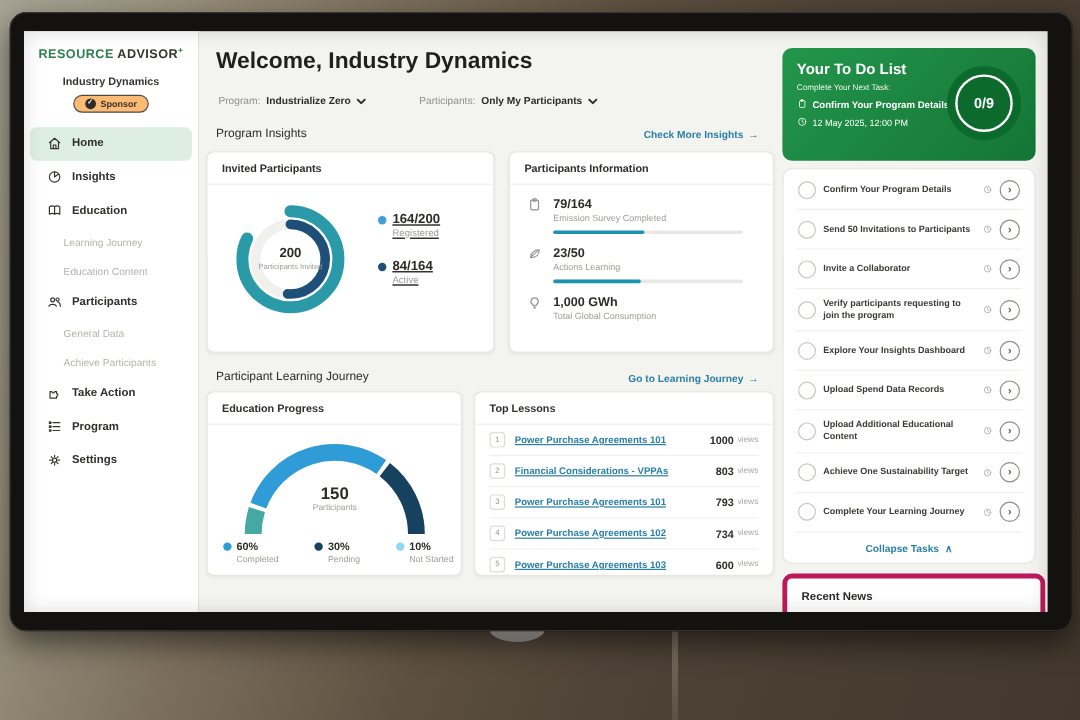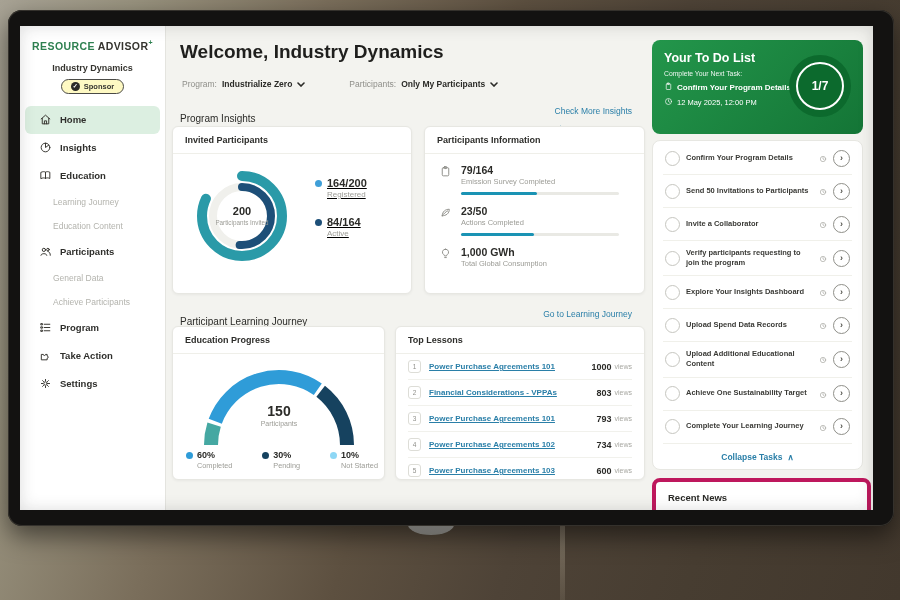--- a/index.html
+++ b/index.html
@@ -16,42 +16,42 @@
   .screen{position:absolute;left:12px;top:16px;width:853px;height:484px;background:#f3f3ef;overflow:hidden;}
   .screen::after{content:'';position:absolute;inset:0;box-shadow:inset 0 0 16px rgba(40,40,40,.16);pointer-events:none;}
 
   
   .sidebar{position:absolute;left:0;top:0;width:145px;height:100%;background:#fff;border-right:1px solid #e4e4df;}
   .logo{margin-top:13px;text-align:center;font-size:10.5px;font-weight:bold;letter-spacing:.4px;}
   .logo .p1{color:#2e8050;} .logo .p2{color:#35342f;}
   .logo .sup{font-size:7px;color:#2e8050;vertical-align:super;}
   .org{margin-top:11px;text-align:center;font-size:9px;font-weight:bold;color:#35342f;}
   .badge{margin:6px auto 0;width:fit-content;display:flex;align-items:center;gap:4px;
-      border:1.5px solid #4a4a46;border-radius:10px;padding:2px 9px;font-size:7.5px;font-weight:bold;color:#35342f;background:#fef9c3;}
+      border:1.5px solid #4a4a46;border-radius:10px;padding:2px 9px;font-size:7.5px;font-weight:bold;color:#35342f;background:#fdba74;}
   .badge-dot{width:9px;height:9px;border-radius:50%;background:#2b2b28;color:#fff;font-size:6px;
       display:flex;align-items:center;justify-content:center;line-height:1;}
   .nav{margin-top:12px;}
   .nav-item{display:flex;align-items:center;gap:8px;height:28px;padding:0 14px;margin:0 5px;
       border-radius:6px;font-size:9.5px;font-weight:bold;color:#2f2f2c;cursor:pointer;}
   .nav-item.active{background:#dcefe1;}
   .nav-icon{width:13px;height:13px;display:flex;}
   .nav-icon svg, .info-icon svg, .hero-ic svg, .task-clock svg{fill:none;stroke-width:1.8;stroke-linecap:round;stroke-linejoin:round;}
   .nav-icon svg{width:13px;height:13px;stroke:#35342f;}
   .nav-sub{height:24px;display:flex;align-items:center;padding-left:33px;font-size:8.5px;color:#b3b3ad;cursor:pointer;}
 
   
   .welcome{position:absolute;left:160px;top:15px;font-size:19px;font-weight:bold;color:#1f1f1d;}
   .filters{position:absolute;left:162px;top:53px;display:flex;gap:44px;align-items:center;}
   .filter{display:flex;gap:5px;align-items:center;font-size:8.5px;cursor:pointer;}
   .filter-label{color:#8f8f8a;}
   .filter-value{font-weight:bold;color:#2b2b28;}
   .chev svg{width:8px;height:5px;fill:none;stroke:#2b2b28;stroke-width:1.6;stroke-linecap:round;}
   .sec-head{position:absolute;left:160px;width:452px;display:flex;justify-content:space-between;align-items:center;}
   .sec-title{font-size:10px;font-weight:normal;color:#2b2b28;}
-  .sec-link{font-size:8.5px;font-weight:normal;color:#2a7fa8;display:flex;gap:4px;align-items:flex-start;cursor:pointer;flex-direction:column;}
+  .sec-link{font-size:8.5px;font-weight:bold;color:#2a7fa8;display:flex;gap:4px;align-items:flex-start;cursor:pointer;}
 
   
   .card{position:absolute;background:#fff;border:1px solid #e7e7e2;border-radius:6px;box-shadow:0 1px 3px rgba(20,20,20,.05);box-sizing:border-box;}
   .card-head{display:flex;align-items:center;height:26px;padding:0 12px;border-bottom:1px solid #efefe9;
       font-size:9px;font-weight:bold;color:#2e2e2b;}
   #card-invited{left:152px;top:100px;width:240px;height:168px;}
   #card-info{left:404px;top:100px;width:221px;height:168px;}
   #card-edu{left:152px;top:300px;width:213px;height:154px;}
   #card-lessons{left:375px;top:300px;width:250px;height:154px;}
 
@@ -175,35 +175,35 @@
                 <circle cx="16.5" cy="8.5" r="2.4"></circle>
               </svg>
             </span>
         <span>Participants</span>
       </div>
       <div class="nav-sub">General Data</div>
       <div class="nav-sub">Achieve Participants</div>
       <div class="nav-item">
         <span class="nav-icon">
               <svg viewBox="0 0 24 24">
+                <path d="M5 10 H8 A2 2 0 1 0 12 10 H15 V13 A2 2 0 1 1 15 17 V20 H5 Z"></path>
+              </svg>
+            </span>
+        <span>Take Action</span>
+      </div>
+      <div class="nav-item">
+        <span class="nav-icon">
+              <svg viewBox="0 0 24 24">
                 <path d="M9.5 6 H20 M9.5 12 H20 M9.5 18 H20"></path>
                 <rect x="4" y="4.8" width="2.4" height="2.4"></rect>
                 <rect x="4" y="10.8" width="2.4" height="2.4"></rect>
                 <rect x="4" y="16.8" width="2.4" height="2.4"></rect>
               </svg>
             </span>
         <span>Program</span>
-      </div>
-      <div class="nav-item">
-        <span class="nav-icon">
-              <svg viewBox="0 0 24 24">
-                <path d="M5 10 H8 A2 2 0 1 0 12 10 H15 V13 A2 2 0 1 1 15 17 V20 H5 Z"></path>
-              </svg>
-            </span>
-        <span>Take Action</span>
       </div>
       <div class="nav-item">
         <span class="nav-icon">
               <svg viewBox="0 0 24 24">
                 <circle cx="12" cy="12" r="3.2"></circle>
                 <path d="M12 4.5 V7 M12 17 V19.5 M4.5 12 H7 M17 12 H19.5 M6.7 6.7 L8.5 8.5 M15.5 15.5 L17.3 17.3 M6.7 17.3 L8.5 15.5 M15.5 8.5 L17.3 6.7"></path>
               </svg>
             </span>
         <span>Settings</span>
       </div>
@@ -289,21 +289,21 @@
               <div class="bar-fill" style="background: rgb(26, 147, 180); width: 48%;"></div>
             </div>
       </span>
     </div>
     <div class="info-row">
       <span class="info-icon"><svg viewBox="0 0 24 24">
               <path d="M6 18 C6 10 12 6 19 6 C19 14 13 18 6 18 Z M6 18 C9 14 12 11 16 9"></path>
             </svg></span>
       <span>
         <div class="info-val">23/50</div>
-        <div class="info-lab">Actions Completed</div>
+        <div class="info-lab">Actions Learning</div>
         <div class="bar">
               <div class="bar-fill" style="background: rgb(26, 147, 180); width: 46%;"></div>
             </div>
       </span>
     </div>
     <div class="info-row">
       <span class="info-icon"><svg viewBox="0 0 24 24">
               <path d="M12 4 a5.5 5.5 0 0 1 3 10.2 c-.8 .6 -1 1.3 -1 2.3 h-4 c0 -1 -.2 -1.7 -1 -2.3 A5.5 5.5 0 0 1 12 4 Z M10.5 19.5 h3"></path>
             </svg></span>
       <span>
@@ -396,21 +396,21 @@
       <span>Confirm Your Program Details</span>
     </div>
     <div class="hero-due">
       <span class="hero-ic"><svg viewBox="0 0 24 24">
               <circle cx="12" cy="12" r="8"></circle>
               <path d="M12 7.5 V12 L15 14"></path>
             </svg></span>
       <span>12 May 2025, 12:00 PM</span>
     </div>
     <div class="hero-ring">
-      <div class="hero-ring-inner">1/7</div>
+      <div class="hero-ring-inner">0/9</div>
     </div>
   </div>
 
   <div id="tasks-card">
     <div class="task-row">
       <span class="task-check"></span>
       <span class="task-label">Confirm Your Program Details</span>
       <span class="task-clock"><svg viewBox="0 0 24 24">
               <circle cx="12" cy="12" r="8"></circle>
               <path d="M12 7.5 V12 L15 14"></path>

